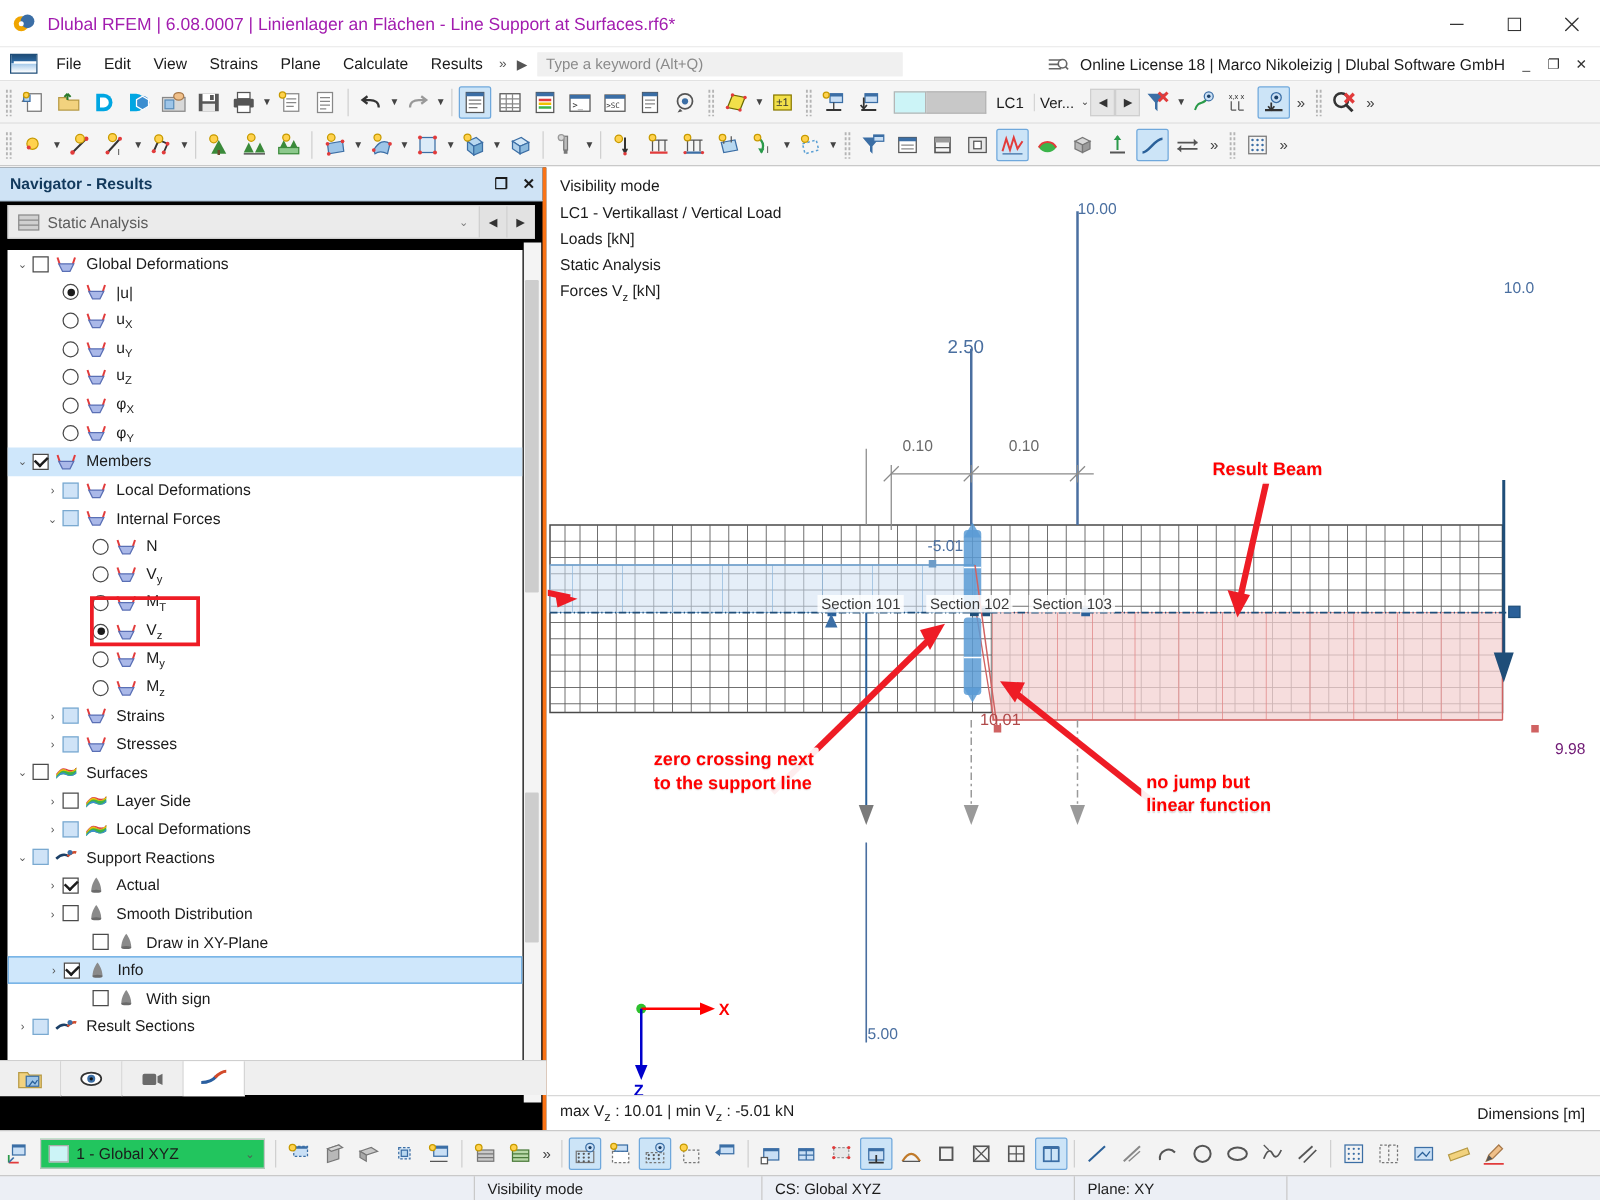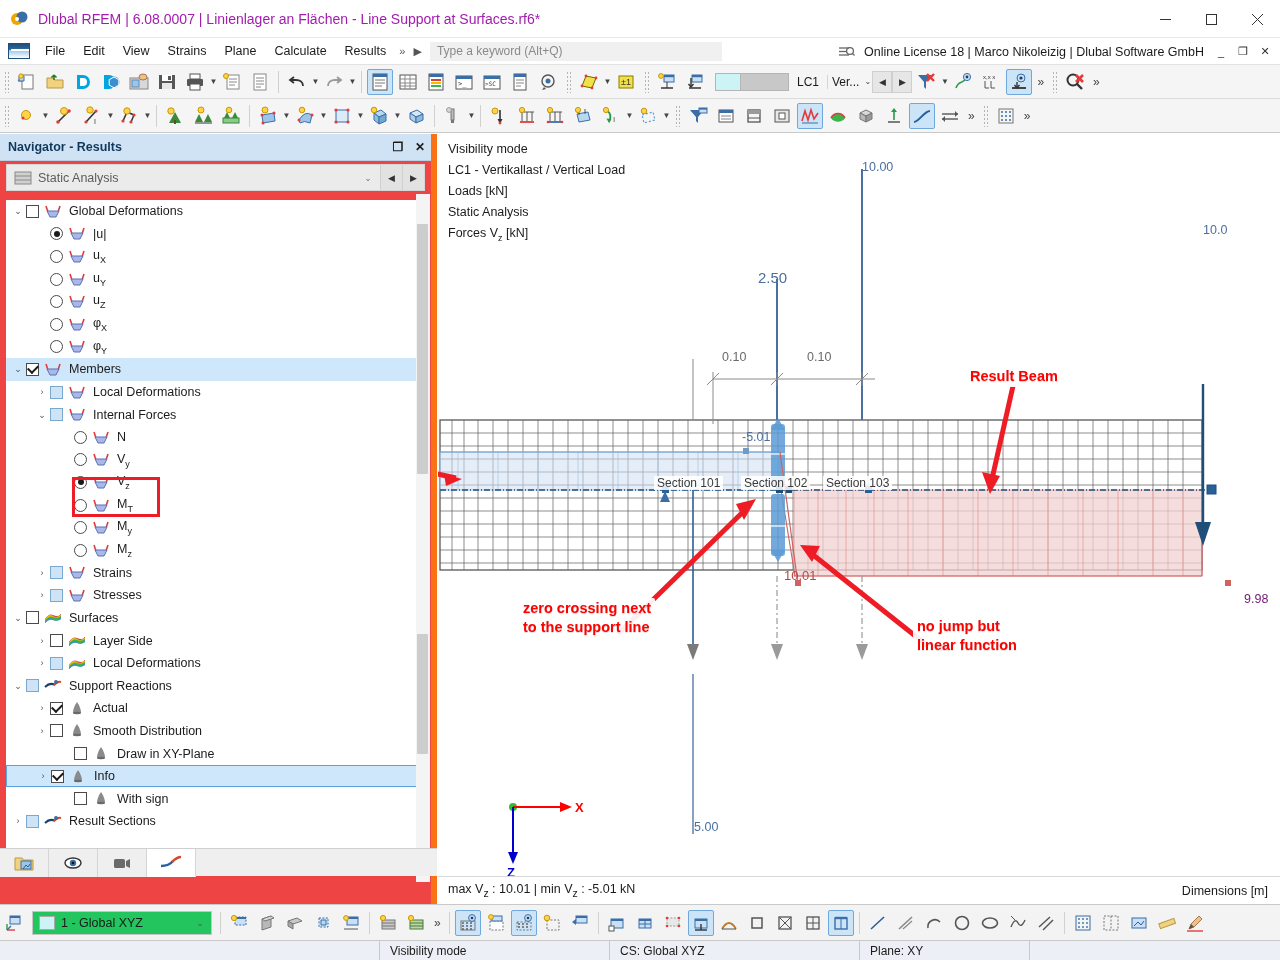--- a/index.html
+++ b/index.html
@@ -87,21 +87,21 @@
   .lc-swatch { width:26px;height:18px;background:#ccf4f7;border:1px solid #b5b5b5;}
   .lc-gray { width:48px;height:18px;background:#c8c8c8;border:1px solid #b5b5b5;border-left:none;}
   .lc-label { font-size:12px;color:#1b1b1b; padding:0 8px;}
   .lc-sel { font-size:12px;color:#1b1b1b; padding:0 4px; border-left:1px solid #d5d5d5;}
   .lc-arrowbtn { width:20px;height:22px;display:flex;align-items:center;justify-content:center;
      background:#e6e6e6;border:1px solid #cfcfcf; font-size:9px;color:#333;}
 
   
   .nav-panel {
     position:absolute; left:0; top:134px; width:437px; height:770px;
-    background:#ef4444; border-right:6px solid #f97316;
+    background:#000000; border-right:3px solid #f97316;
   }
   .nav-header {
     height:27px; background:#cfe3f5; display:flex;align-items:center;
     padding-left:8px; font-weight:bold; font-size:12.5px; color:#12395c;
     border-bottom:1px solid #b9cfe3;
   }
   .nav-header .sp { flex:1; }
   .nav-hbtn { width:22px;height:22px;display:flex;align-items:center;justify-content:center;
     color:#1b1b1b; font-size:12px;}
   .nav-combo {
@@ -888,37 +888,37 @@
           <span class="rdo"></span>
           <span class="ticon"><svg width="18" height="15" viewBox="0 0 18 15">
               <path d="M2 2 L4 8" stroke="#e23b3b" stroke-width="1.6" fill="none"></path>
               <path d="M16 2 L14 8" stroke="#e23b3b" stroke-width="1.6" fill="none"></path>
               <path d="M3 7 h12 l-3 6 h-6z" fill="#aab8e8" stroke="#5a6fb5"></path>
             </svg></span>
           <span class="tlabel">V<sub>y</sub></span>
         </div>
         <div class="trow" style="padding-left: 52px;">
           <span class="tw"></span>
-          <span class="rdo on"></span>
-          <span class="ticon"><svg width="18" height="15" viewBox="0 0 18 15">
-              <path d="M2 2 L4 8" stroke="#e23b3b" stroke-width="1.6" fill="none"></path>
-              <path d="M16 2 L14 8" stroke="#e23b3b" stroke-width="1.6" fill="none"></path>
-              <path d="M3 7 h12 l-3 6 h-6z" fill="#aab8e8" stroke="#5a6fb5"></path>
-            </svg></span>
-          <span class="tlabel">V<sub>z</sub></span>
+          <span class="rdo"></span>
+          <span class="ticon"><svg width="18" height="15" viewBox="0 0 18 15">
+              <path d="M2 2 L4 8" stroke="#e23b3b" stroke-width="1.6" fill="none"></path>
+              <path d="M16 2 L14 8" stroke="#e23b3b" stroke-width="1.6" fill="none"></path>
+              <path d="M3 7 h12 l-3 6 h-6z" fill="#aab8e8" stroke="#5a6fb5"></path>
+            </svg></span>
+          <span class="tlabel">M<sub>T</sub></span>
         </div>
         <div class="trow" style="padding-left: 52px;">
           <span class="tw"></span>
-          <span class="rdo"></span>
-          <span class="ticon"><svg width="18" height="15" viewBox="0 0 18 15">
-              <path d="M2 2 L4 8" stroke="#e23b3b" stroke-width="1.6" fill="none"></path>
-              <path d="M16 2 L14 8" stroke="#e23b3b" stroke-width="1.6" fill="none"></path>
-              <path d="M3 7 h12 l-3 6 h-6z" fill="#aab8e8" stroke="#5a6fb5"></path>
-            </svg></span>
-          <span class="tlabel">M<sub>T</sub></span>
+          <span class="rdo on"></span>
+          <span class="ticon"><svg width="18" height="15" viewBox="0 0 18 15">
+              <path d="M2 2 L4 8" stroke="#e23b3b" stroke-width="1.6" fill="none"></path>
+              <path d="M16 2 L14 8" stroke="#e23b3b" stroke-width="1.6" fill="none"></path>
+              <path d="M3 7 h12 l-3 6 h-6z" fill="#aab8e8" stroke="#5a6fb5"></path>
+            </svg></span>
+          <span class="tlabel">V<sub>z</sub></span>
         </div>
         <div class="trow" style="padding-left: 52px;">
           <span class="tw"></span>
           <span class="rdo"></span>
           <span class="ticon"><svg width="18" height="15" viewBox="0 0 18 15">
               <path d="M2 2 L4 8" stroke="#e23b3b" stroke-width="1.6" fill="none"></path>
               <path d="M16 2 L14 8" stroke="#e23b3b" stroke-width="1.6" fill="none"></path>
               <path d="M3 7 h12 l-3 6 h-6z" fill="#aab8e8" stroke="#5a6fb5"></path>
             </svg></span>
           <span class="tlabel">M<sub>y</sub></span>

